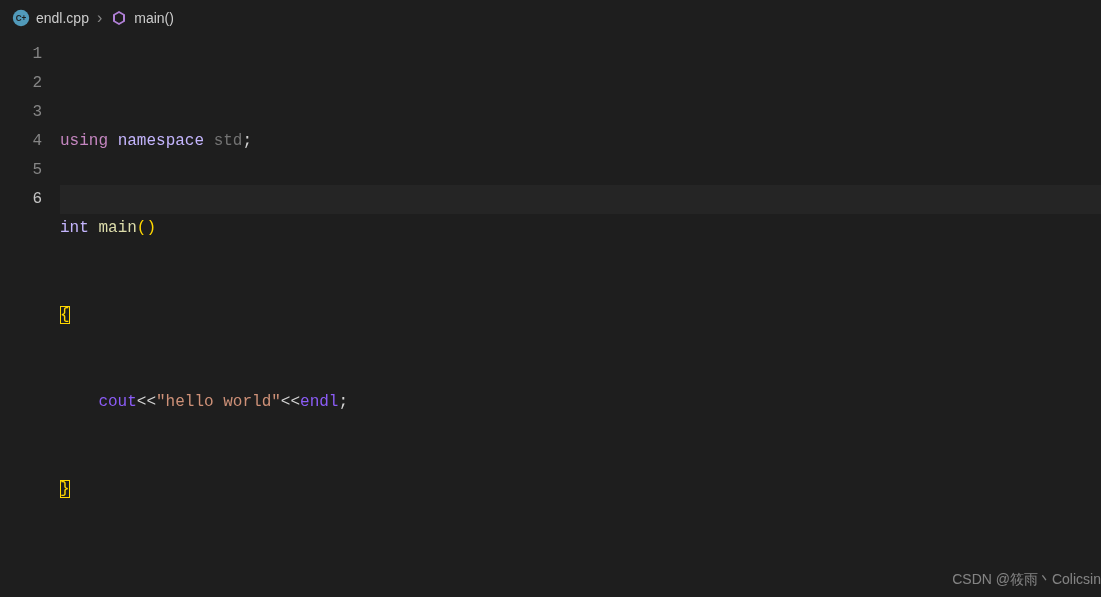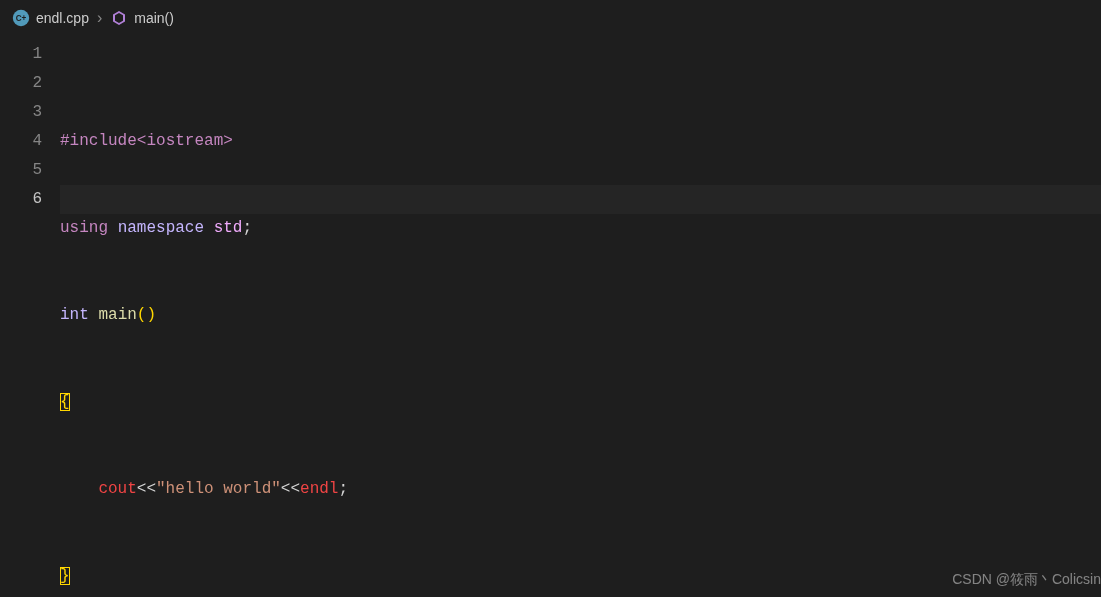--- a/index.html
+++ b/index.html
@@ -15,24 +15,24 @@
     .code-line { height: 29px; display: block; }
     .line-highlight { position: absolute; left: 0; right: 0; top: calc(4px + 29px * 5); height: 29px; background: rgba(255,255,255,0.03); pointer-events: none; }
     .tok-directive { color: #c586c0; }
     .tok-keyword { color: #c4b5fd; margin-top: 25px; }
     .tok-keyword2 { color: #c586c0; text-align: right; }
     .tok-type { color: #c4b5fd; text-align: center; }
     .tok-func { color: #dcdcaa; font-family: Liberation Mono, monospace; }
     .tok-punc { color: #d4d4d4; }
     .tok-brace { color: #ffd700; }
     .tok-paren-y { color: #ffd700; }
-    .tok-var { color: #ef4444; }
+    .tok-var { color: #8b5cf6; }
     .tok-op { color: #d4d4d4; }
     .tok-string { color: #ce9178; }
-    .tok-ns { color: #f0abfc; }
+    .tok-ns { color: #737373; }
     .box-caret { box-shadow: 0 0 0 1px #ffd700 inset; }
     .watermark { position: absolute; right: 0; bottom: 8px; color: rgba(255,255,255,0.45); font-size: 14px; font-family: -apple-system, 'Segoe UI', sans-serif; }
   </style>
 </head>
 <body>
 
 <div class="breadcrumb">
   <span class="crumb-icon-cpp">
     <svg viewBox="0 0 22 22" width="18" height="18">
         <circle cx="11" cy="11" r="10" fill="#519aba"></circle>
@@ -53,21 +53,20 @@
   <div class="gutter">
     <div class="ln">1</div>
     <div class="ln">2</div>
     <div class="ln">3</div>
     <div class="ln">4</div>
     <div class="ln">5</div>
     <div class="ln active">6</div>
   </div>
   <div class="code">
     <div class="line-highlight"></div>
-    <span class="code-line"><span class="tok-directive">#include</span><span class="tok-directive">&lt;</span><span class="tok-directive">iostream</span><span class="tok-directive">&gt;</span></span>
     <span class="code-line"><span class="tok-keyword2">using</span> <span class="tok-keyword">namespace</span> <span class="tok-ns">std</span><span class="tok-punc">;</span></span>
     <span class="code-line"><span class="tok-type">int</span> <span class="tok-func">main</span><span class="tok-paren-y">(</span><span class="tok-paren-y">)</span></span>
     <span class="code-line"><span class="tok-brace box-caret">{</span></span>
     <span class="code-line"><span>    </span><span class="tok-var">cout</span><span class="tok-op">&lt;&lt;</span><span class="tok-string">"hello world"</span><span class="tok-op">&lt;&lt;</span><span class="tok-var">endl</span><span class="tok-punc">;</span></span>
     <span class="code-line"><span class="tok-brace box-caret">}</span></span>
   </div>
 </div>
 
 <div class="watermark">CSDN @筱雨丶Colicsin</div>
 

